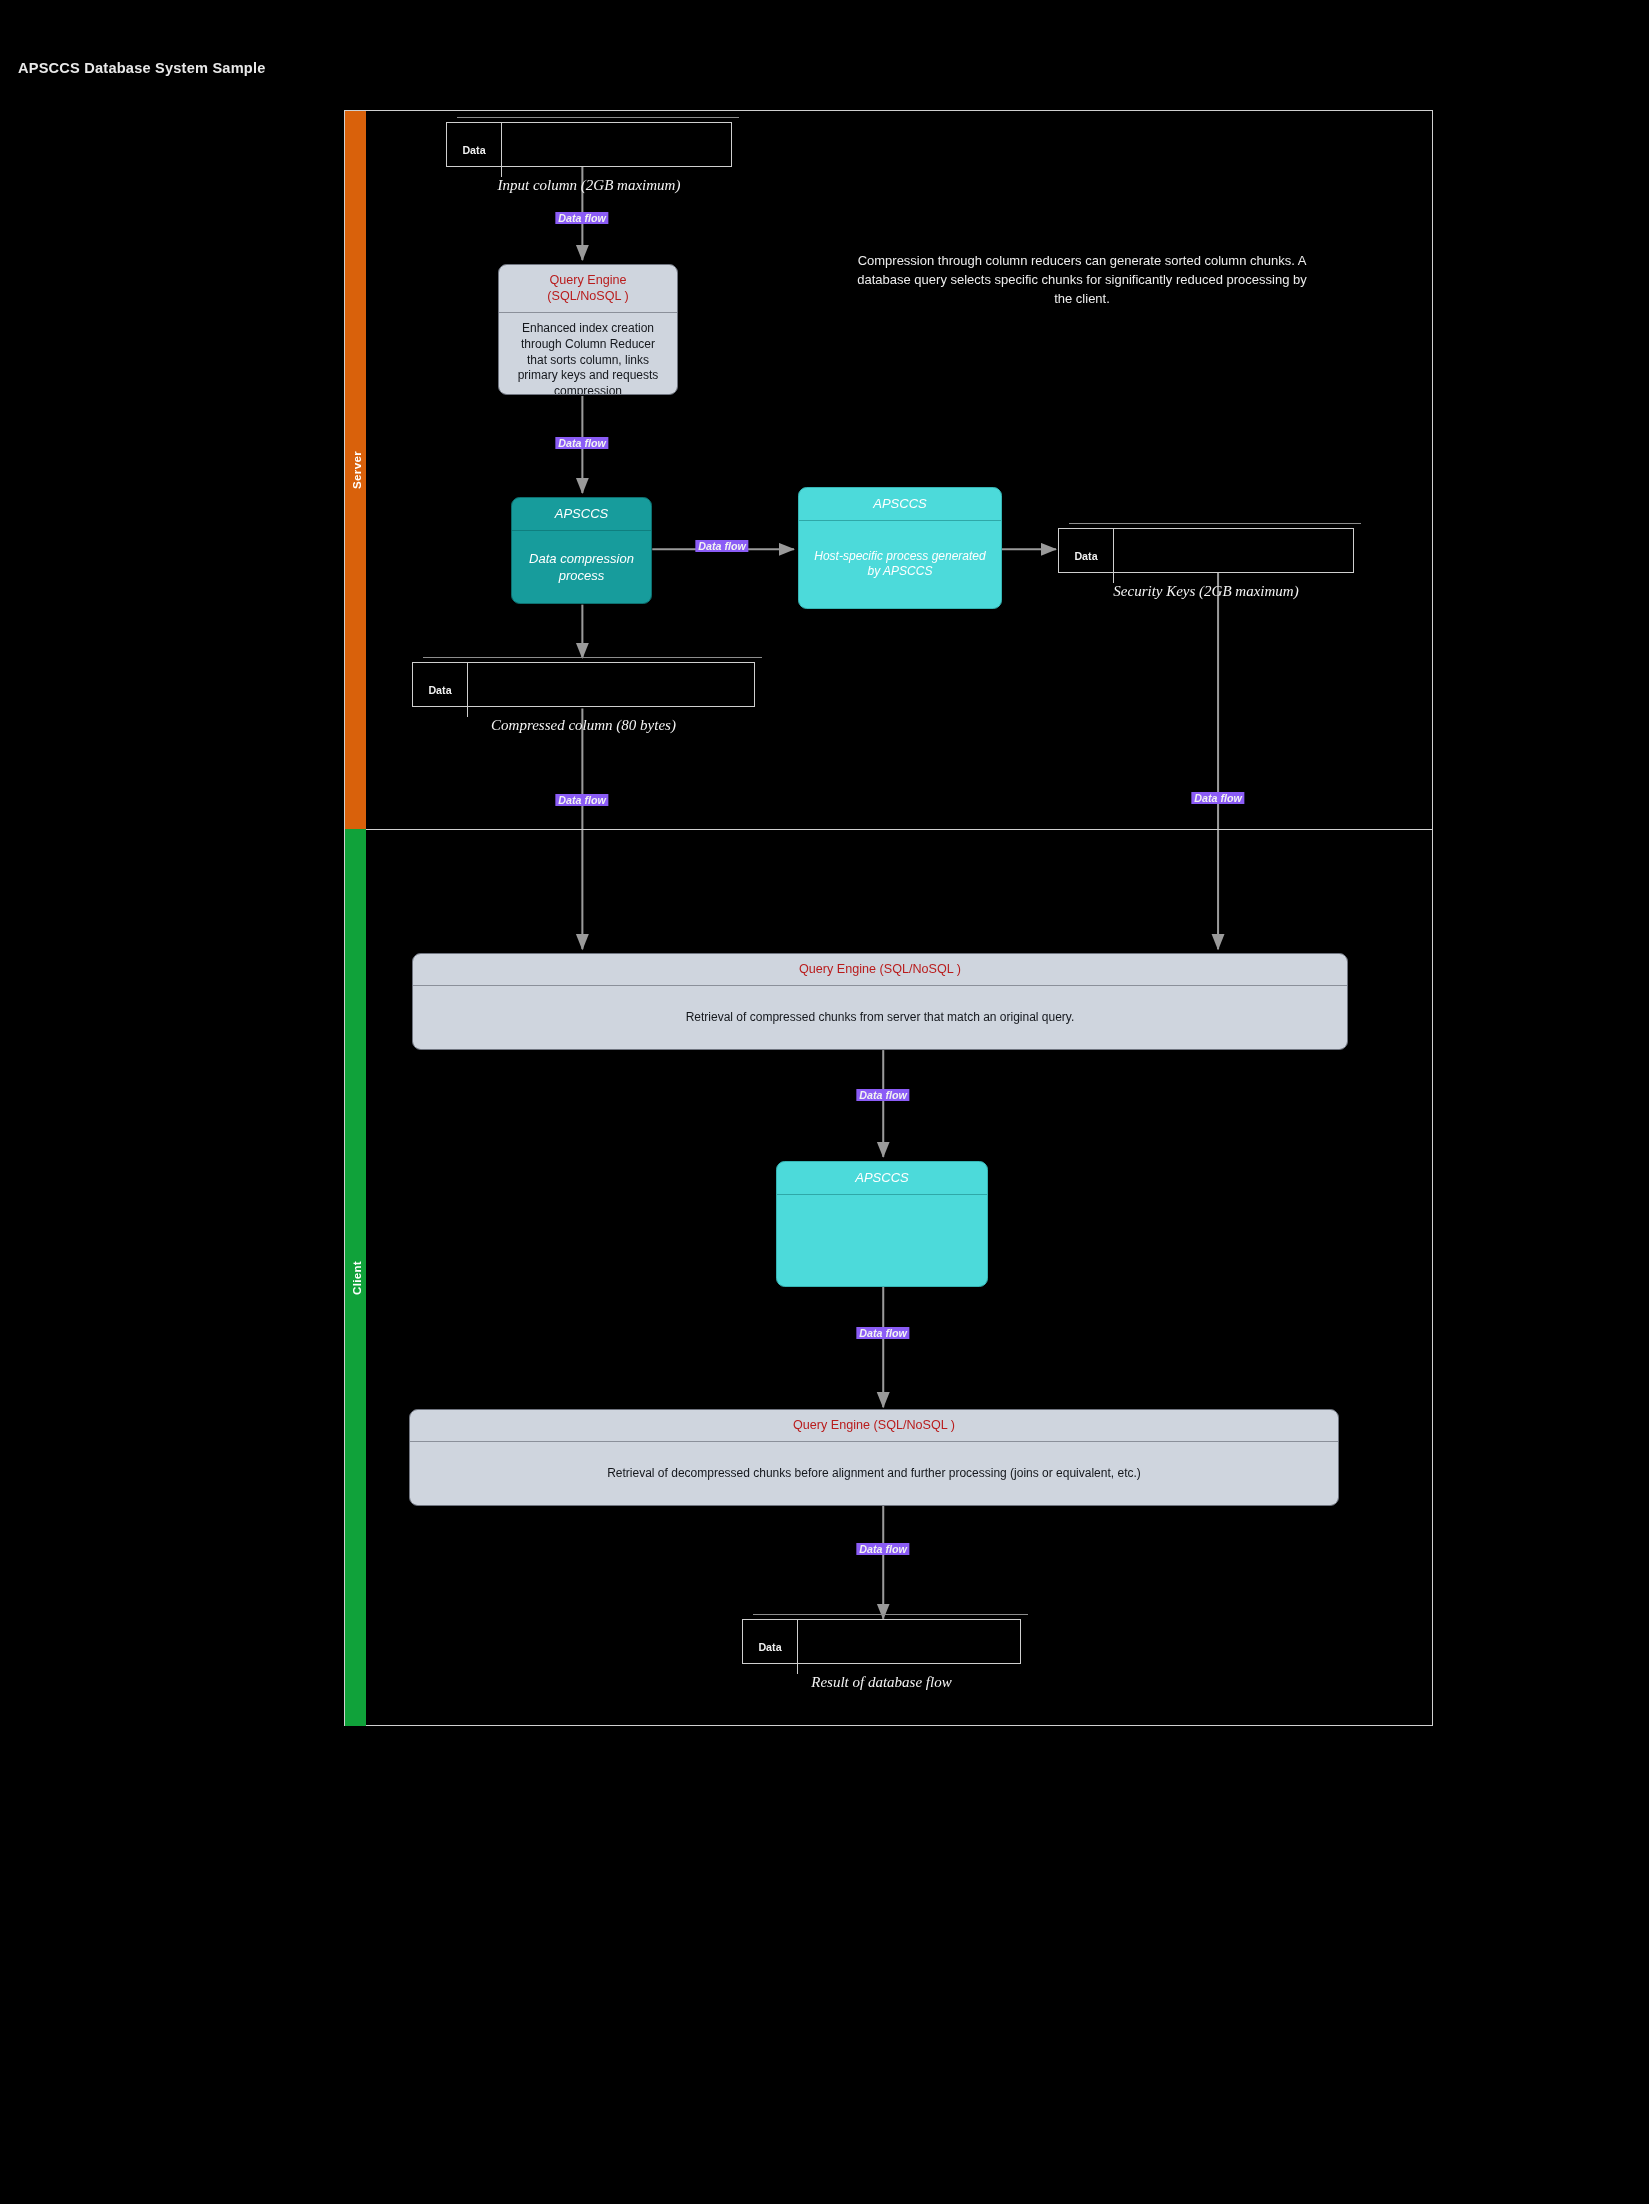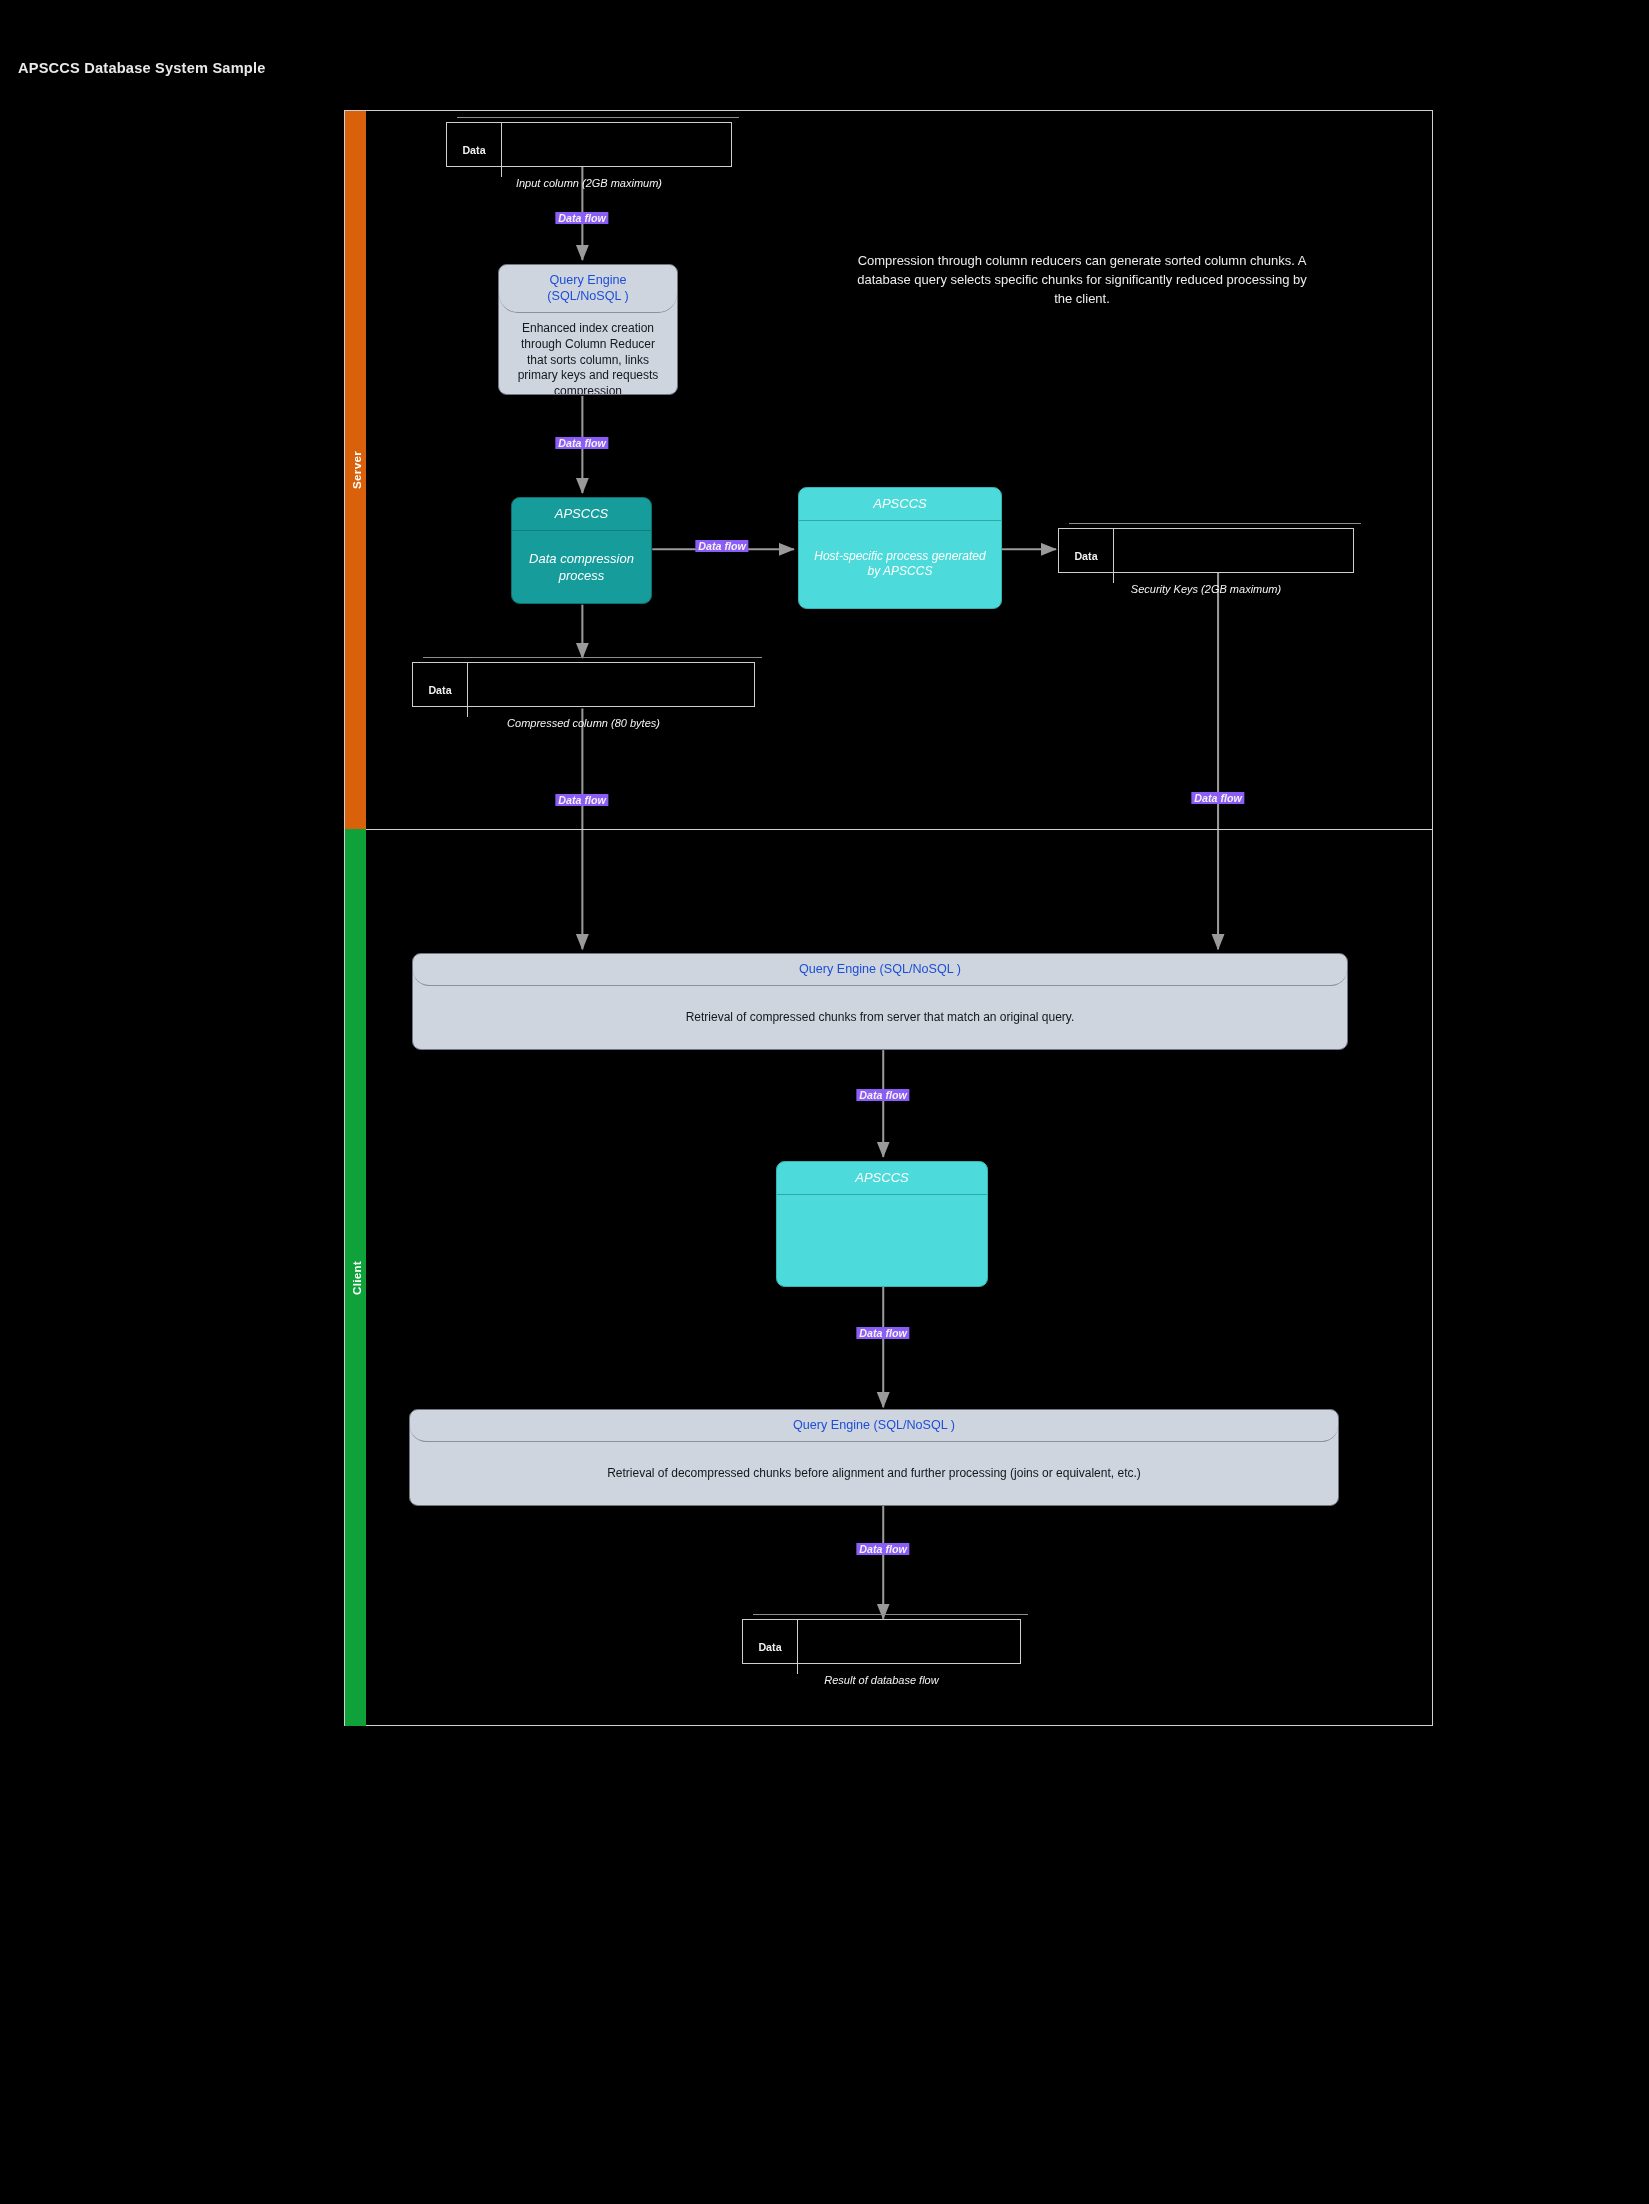--- a/index.html
+++ b/index.html
@@ -104,24 +104,25 @@
     color: #f0f0f0;
     font-size: 10.7px;
     font-weight: bold;
   }
   .data-node .dn-text {
     flex: 1 1 auto;
     display: flex;
     align-items: center;
     justify-content: center;
     color: #f4f4f4;
-    font-size: 11px;
+    font-size: 15px;
     font-style: italic;
     padding: 0 9.7px;
     text-align: center;
+    font-family: Liberation Serif, serif;
   }
   
   .data-node::after {
     content: "";
     position: absolute;
     left: 9.7px;
     right: -7.8px;
     top: -5.8px;
     border-top: 1px solid #8d8d8d;
     pointer-events: none;
@@ -153,24 +154,23 @@
     padding: 7.8px 11.6px;
     line-height: 1.32;
   }
 
   
   .proc-grey {
     background: #CFD5DE;
     border-color: #707580;
   }
   .proc-grey .proc-head {
-    color: #1d4ed8;
+    color: #b91c1c;
     font-size: 12.6px;
     border-bottom: 1px solid #8b909a;
-    border-radius: 19px;
   }
   .proc-grey .proc-body {
     color: #14171c;
     font-size: 12px;
   }
 
   
   .proc-teal-dark {
     background: #179C9C;
     border-color: #0d6f6f;

